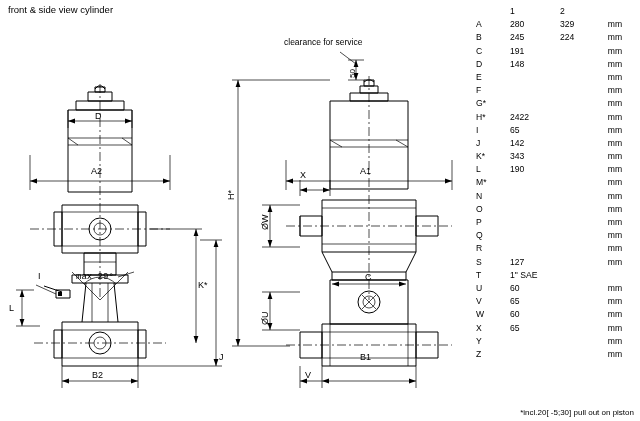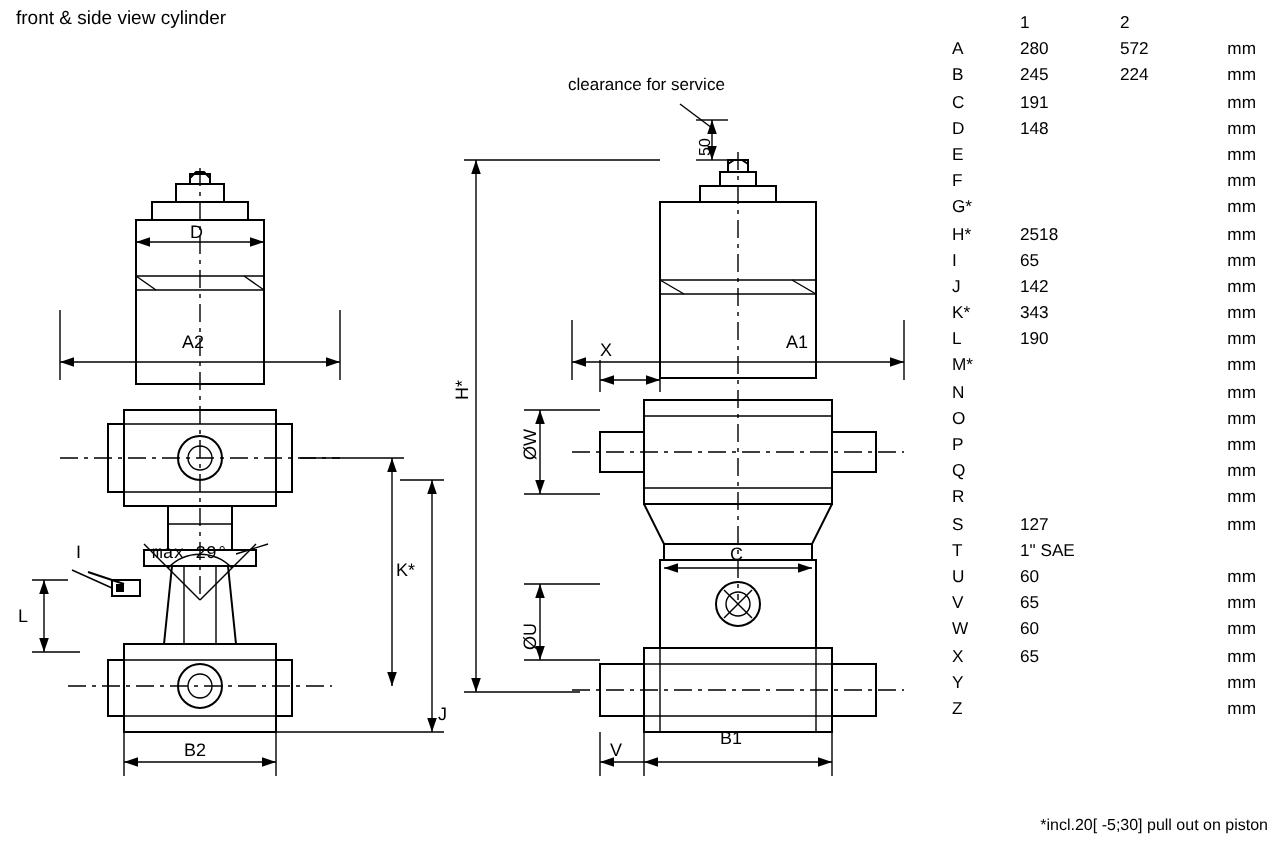--- a/index.html
+++ b/index.html
@@ -37,21 +37,21 @@
 
   
   .table {
     position:absolute; left:476px; top:6px; width:160px;
     font-size:8.6px;
   }
   .trow { position:relative; height:13.2px; }
   .c-lbl  { position:absolute; left:0px;   width:22px; text-align:left; }
   .c-v1   { position:absolute; left:34px;  width:44px; text-align:left; }
   .c-v2   { position:absolute; left:84px;  width:32px; text-align:left; }
-  .c-un   { position:absolute; left:126px; width:26px; text-align:right; }
+  .c-un   { position:absolute; left:126px; width:26px; text-align:center; }
   .thead .c-v1, .thead .c-v2 { font-size:8.6px; }
 
   .lbl { position:absolute; font-size:9px; white-space:nowrap; }
   .lbl.sm { font-size:8px; }
 </style>
 </head>
 <body>
 
 <div id="root">
 
@@ -250,42 +250,42 @@
 
   <div class="lbl" style="left:95px; top:111px;">D</div>
   <div class="lbl" style="left:91px; top:166px;">A2</div>
   <div class="lbl" style="left:92px; top:370px;text-align:center;">B2</div>
   <div class="lbl" style="left:198px; top:280px;">K*</div>
   <div class="lbl" style="left:219px; top:352px;">J</div>
   <div class="lbl" style="left:9px; top:303px;">L</div>
   <div class="lbl" style="left:38px; top:271px;">I</div>
   <div class="lbl" style="left:76px; top:272px;font-family:Liberation Mono, monospace;">max   29°</div>
 
-  <div class="lbl" style="left:360px; top:166px;margin-left:33px;">A1</div>
-  <div class="lbl" style="left:360px; top:364px;">B1</div>
+  <div class="lbl" style="left:360px; top:166px;">A1</div>
+  <div class="lbl" style="left:360px; top:352px;">B1</div>
   <div class="lbl" style="left:365px; top:272px;">C</div>
   <div class="lbl" style="left:226px; top:200px; transform:rotate(-90deg); transform-origin:left top;">H*</div>
   <div class="lbl" style="left:300px; top:170px;">X</div>
   <div class="lbl" style="left:305px; top:370px;">V</div>
   <div class="lbl" style="left:260px; top:230px; transform:rotate(-90deg); transform-origin:left top;">ØW</div>
   <div class="lbl" style="left:260px; top:325px; transform:rotate(-90deg); transform-origin:left top;">ØU</div>
   <div class="lbl sm" style="left:348px; top:78px; transform:rotate(-90deg); transform-origin:left top;">50</div>
 
   <div class="table">
     <div class="trow thead">
       <div class="c-lbl"></div>
       <div class="c-v1">1</div>
       <div class="c-v2">2</div>
       <div class="c-un"></div>
     </div>
     <div id="table-body">
         <div class="trow">
           <div class="c-lbl">A</div>
           <div class="c-v1">280</div>
-          <div class="c-v2">572</div>
+          <div class="c-v2">329</div>
           <div class="c-un">mm</div>
         </div>
         <div class="trow">
           <div class="c-lbl">B</div>
           <div class="c-v1">245</div>
           <div class="c-v2">224</div>
           <div class="c-un">mm</div>
         </div>
         <div class="trow">
           <div class="c-lbl">C</div>
@@ -312,21 +312,21 @@
           <div class="c-un">mm</div>
         </div>
         <div class="trow">
           <div class="c-lbl">G*</div>
           <div class="c-v1"></div>
           <div class="c-v2"></div>
           <div class="c-un">mm</div>
         </div>
         <div class="trow">
           <div class="c-lbl">H*</div>
-          <div class="c-v1">2518</div>
+          <div class="c-v1">2422</div>
           <div class="c-v2"></div>
           <div class="c-un">mm</div>
         </div>
         <div class="trow">
           <div class="c-lbl">I</div>
           <div class="c-v1">65</div>
           <div class="c-v2"></div>
           <div class="c-un">mm</div>
         </div>
         <div class="trow">

